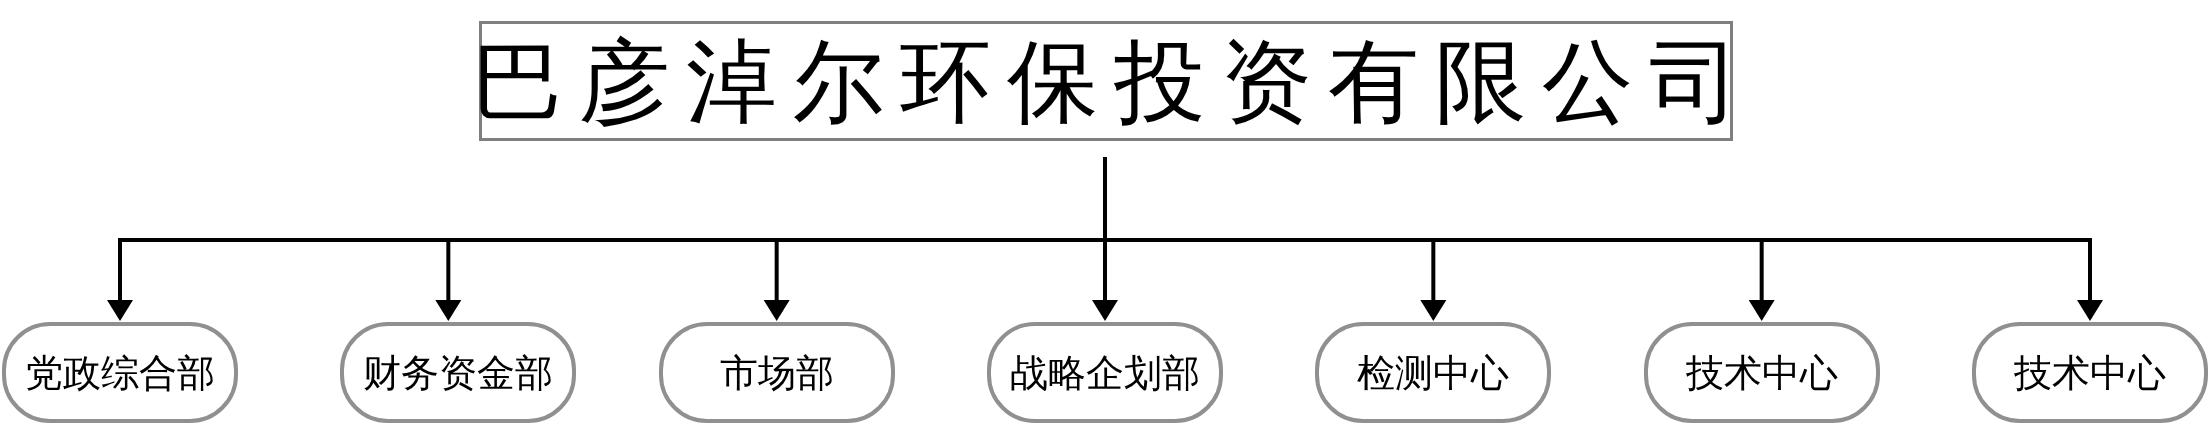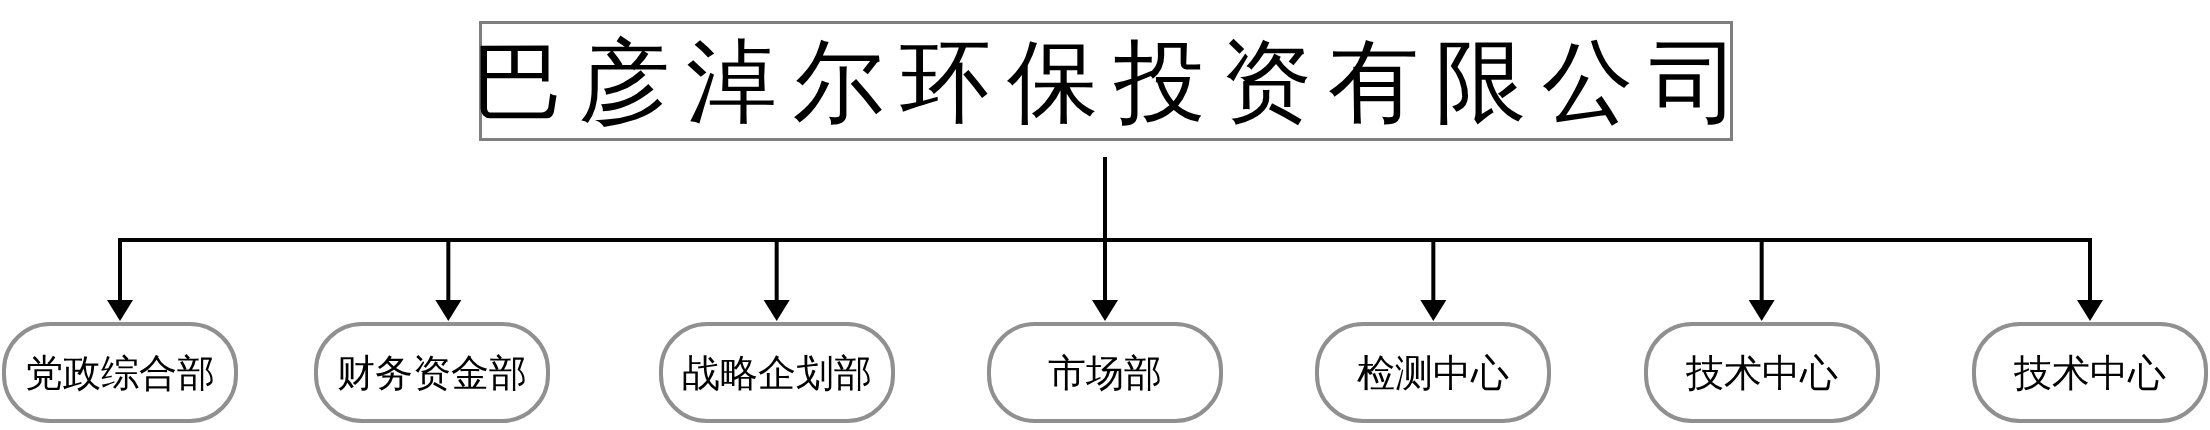--- a/index.html
+++ b/index.html
@@ -63,21 +63,21 @@
     align-items: center;
     justify-content: center;
   }
   .node .node-text {
     font-size: 38px;
     color: var(--text, #000000);
     white-space: nowrap;
     line-height: 1;
   }
   .node:nth-child(1) { left: 2px; }
-  .node:nth-child(2) { left: 314px; }
+  .node:nth-child(2) { left: 340px; }
   .node:nth-child(3) { left: 659px; }
   .node:nth-child(4) { left: 987px; }
   .node:nth-child(5) { left: 1315px; }
   .node:nth-child(6) { left: 1644px; }
   .node:nth-child(7) { left: 1972px; text-align: center; }
 </style>
 </head>
 <body>
 
 <div id="org-chart" style="--bg: #ffffff; --title-border: #7f7f7f; --node-border: #909090; --text: #000000;">
@@ -106,24 +106,24 @@
   </div>
 
   <div id="nodes">
     <div class="node">
       <span class="node-text">党政综合部</span>
     </div>
     <div class="node">
       <span class="node-text">财务资金部</span>
     </div>
     <div class="node">
-      <span class="node-text">战略企划部</span>
+      <span class="node-text">市场部</span>
     </div>
     <div class="node">
-      <span class="node-text">市场部</span>
+      <span class="node-text">战略企划部</span>
     </div>
     <div class="node">
       <span class="node-text">检测中心</span>
     </div>
     <div class="node">
       <span class="node-text">技术中心</span>
     </div>
     <div class="node">
       <span class="node-text">技术中心</span>
     </div>

